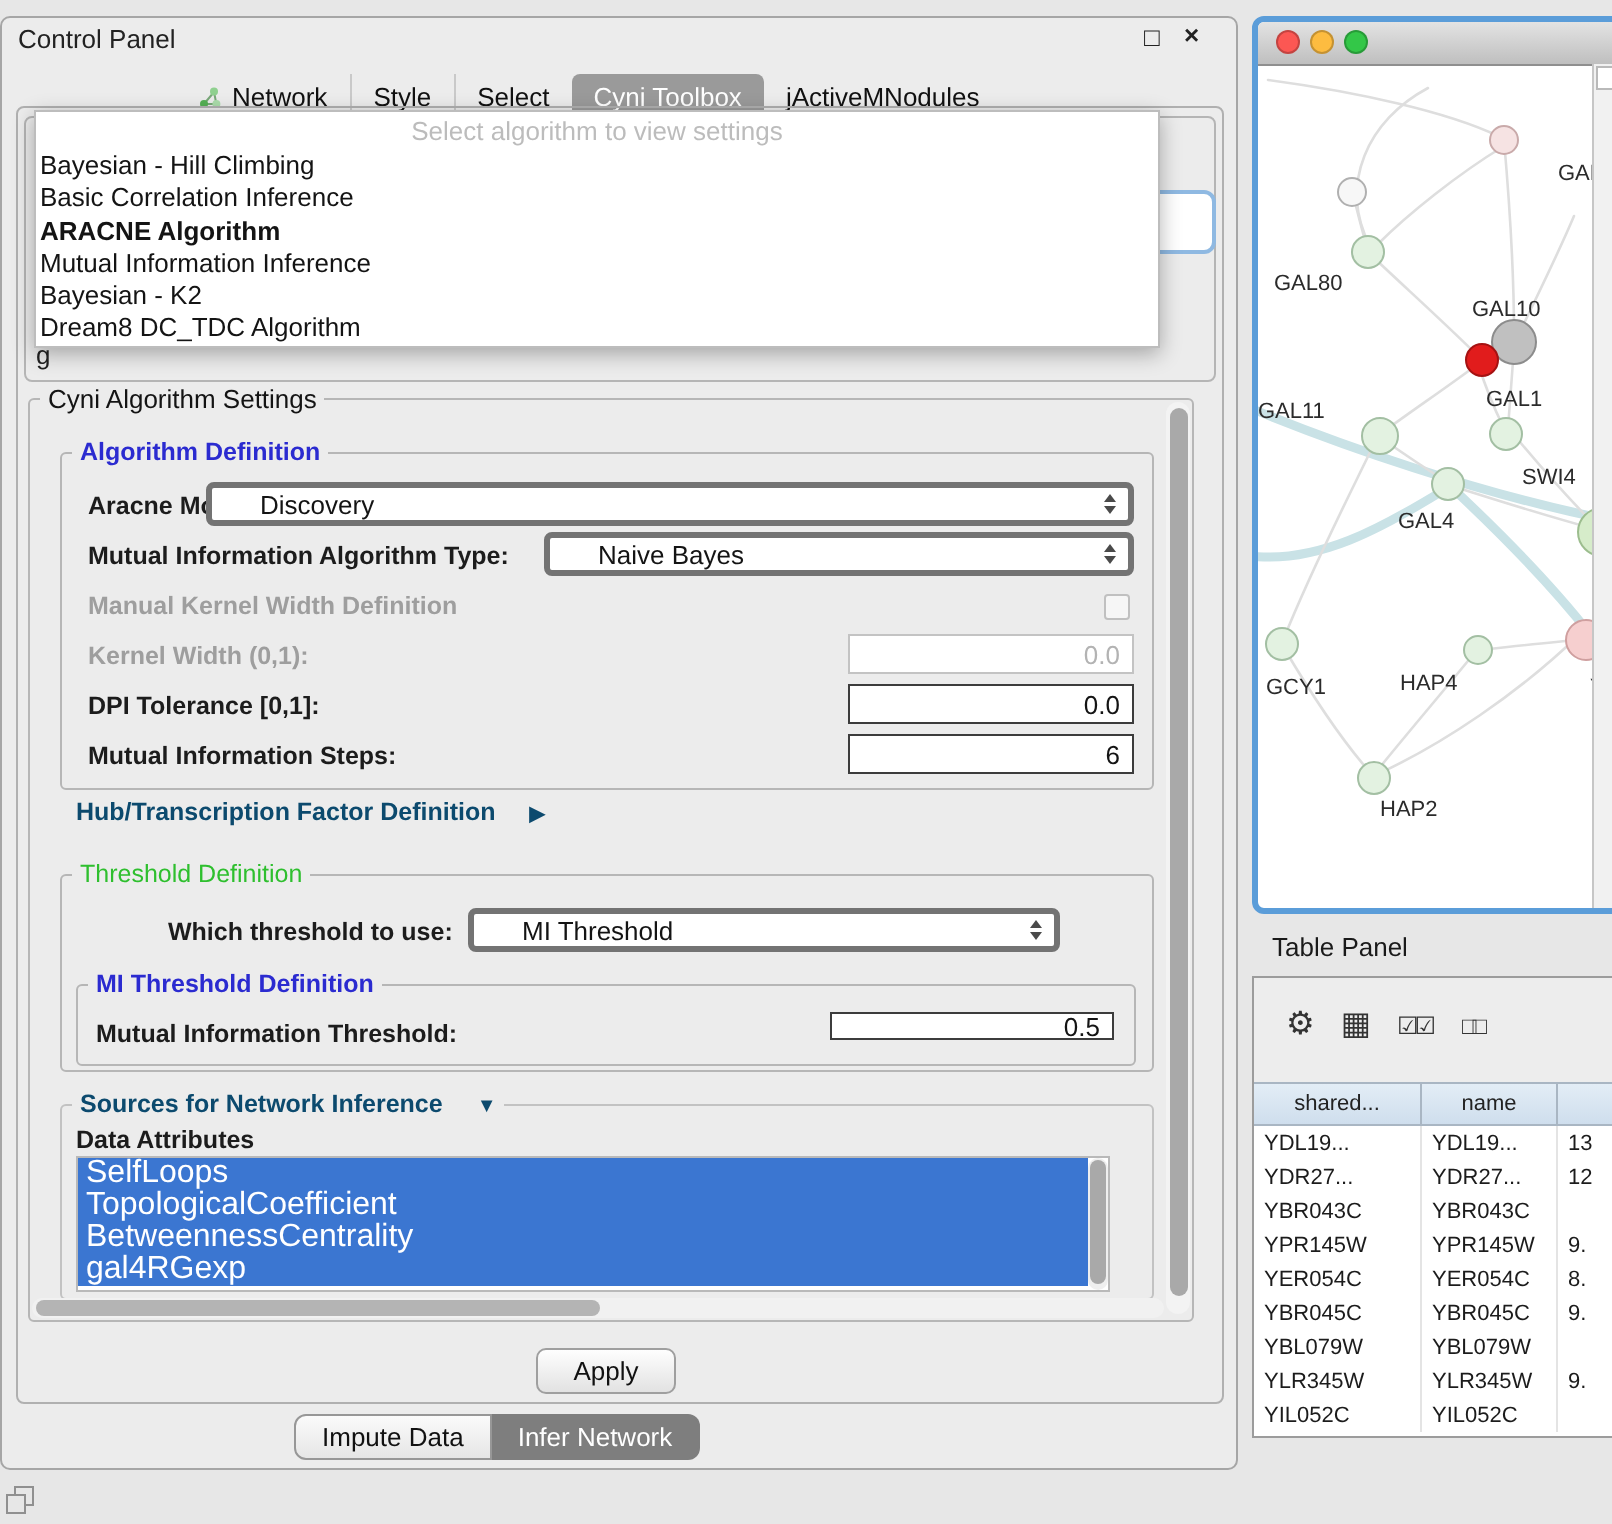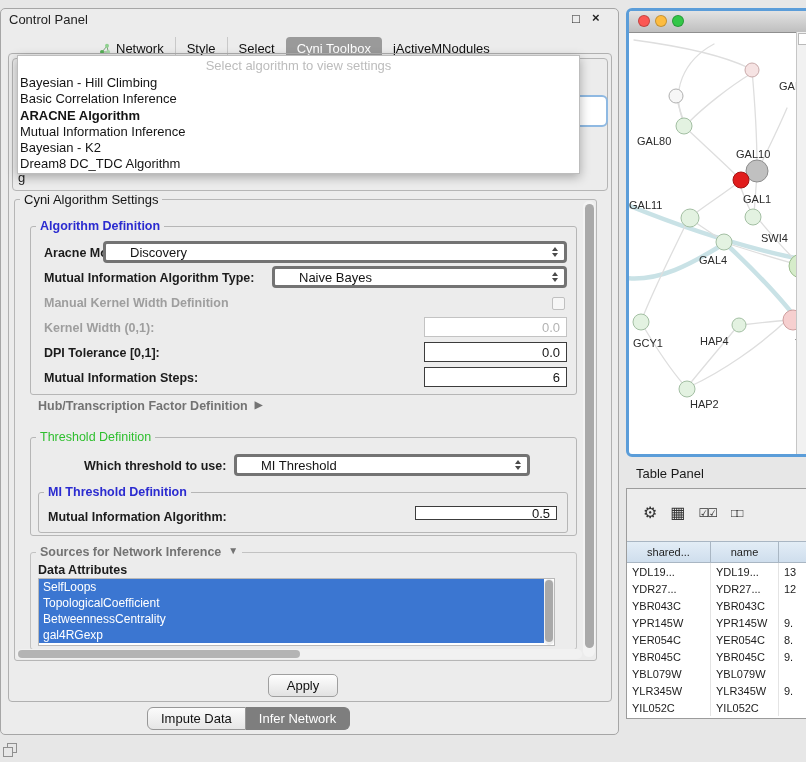--- a/index.html
+++ b/index.html
@@ -30,24 +30,24 @@
   .lbl{font-size:12.5px;font-weight:bold;color:#1c1c1c;white-space:nowrap}
   .lbl.dis{color:#9e9e9e}
   .combo{background:#fff;border:3px solid #737373;border-radius:4px;display:flex;align-items:flex-end;padding-left:24px;font-size:13px;color:#141414;box-sizing:border-box}
   .steppers{position:absolute;right:6px;top:50%;transform:translateY(-50%);display:flex;flex-direction:column;align-items:center;gap:2px}
   .tri-up{width:0;height:0;border-left:3.5px solid transparent;border-right:3.5px solid transparent;border-bottom:4.5px solid #4a4a4a}
   .tri-dn{width:0;height:0;border-left:3.5px solid transparent;border-right:3.5px solid transparent;border-top:4.5px solid #4a4a4a}
   .field{background:#fff;border:1px solid #8b8b8b;display:flex;align-items:center;justify-content:flex-end;padding-right:6px;font-size:13px;color:#141414;box-sizing:border-box}
   .field.strong{border-color:#3c3c3c}
   .field.dis{color:#b3b3b3;border-color:#c3c3c3}
   .chk{width:13px;height:13px;border:1px solid #c0c0c0;background:#f6f6f6;border-radius:2px;box-sizing:border-box}
-  .toggle{font-size:12.5px;font-weight:600;color:#737373;display:flex;align-items:flex-start;gap:7px}
+  .toggle{font-size:12.5px;font-weight:600;color:#0c4a6e;display:flex;align-items:flex-end;gap:17px}
   .toggle .arrow{font-size:10px}
   .attr-list{background:#fff;border:1px solid #b9b9b9;box-sizing:border-box}
-  .attr-item{height:16px;line-height:16px;background:var(--sel);color:#fff;font-size:12px;padding-left:4px;width:501px}
+  .attr-item{height:16px;line-height:16px;background:var(--sel);color:#fff;font-size:16px;padding-left:4px;width:501px}
   .sb-track{background:#f3f3f3;border-radius:6px}
   .sb-thumb{background:#a9a9a9;border-radius:5px}
   .btn{display:flex;align-items:center;justify-content:center;background:linear-gradient(#fefefe,#e2e2e2);border:1px solid #9f9f9f;border-radius:5px;font-size:13px;color:#111;box-sizing:border-box}
   .segs{left:147px;top:707px;display:flex;height:23px}
   .seg{display:flex;align-items:center;padding:0 13px;font-size:13px;background:linear-gradient(#fbfbfb,#e6e6e6);border:1px solid #979797;border-left:none;color:#111}
   .seg.first{border-left:1px solid #979797;border-radius:6px 0 0 6px}
   .seg.last{border-radius:0 6px 6px 0}
   .seg.active{background:#7e7e7e;color:#fff;border-color:#7e7e7e}
   .restore{left:3px;top:743px;width:14px;height:14px}
   .restore::after{content:"";position:absolute;left:4px;top:0;width:8px;height:8px;border:1.5px solid #909090}
@@ -161,21 +161,21 @@
     <span>MI Threshold</span>
     <span class="steppers">
         <span class="tri-up"></span>
         <span class="tri-dn"></span>
       </span>
   </div>
 
   <div class="abs group" style="left:38px;top:492px;width:528px;height:39px"></div>
   <div class="abs gtitle blue" style="left:44px;top:485px">MI Threshold Definition</div>
 
-  <div class="abs lbl" style="left:48px;top:510px">Mutual Information Algorithm:</div>
+  <div class="abs lbl" style="left:48px;top:510px">Mutual Information Threshold:</div>
   <div class="abs field strong" style="left:415px;top:506px;width:142px;height:14px">0.5</div>
 
   <div class="abs group" style="left:30px;top:552px;width:545px;height:96px;border-color:#c2c2c2"></div>
   <div class="abs toggle gtitle" style="left:36px;top:545px">
     <span style="font-weight:600">Sources for Network Inference</span>
     <span class="arrow">▼</span>
   </div>
   <div class="abs lbl" style="left:38px;top:563px">Data Attributes</div>
 
   <div class="abs attr-list" style="left:38px;top:578px;width:517px;height:68px">

